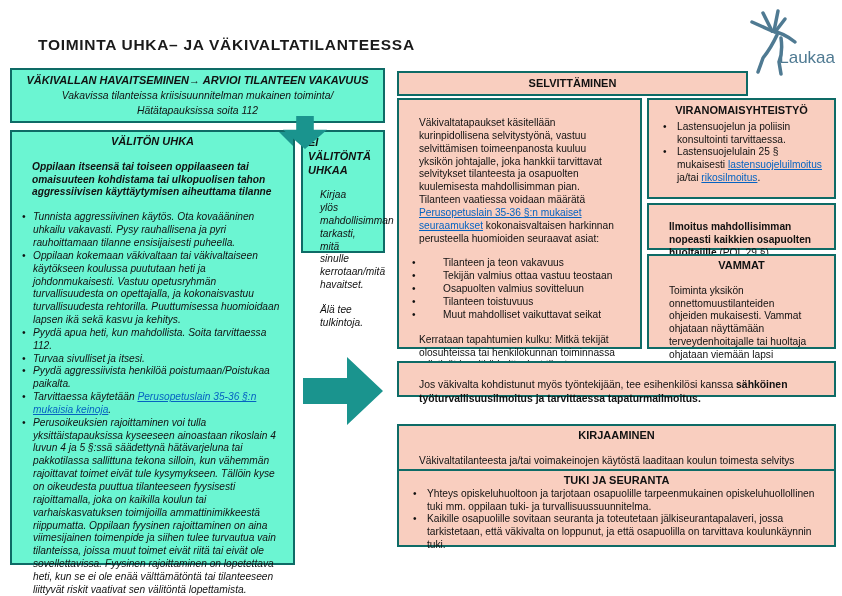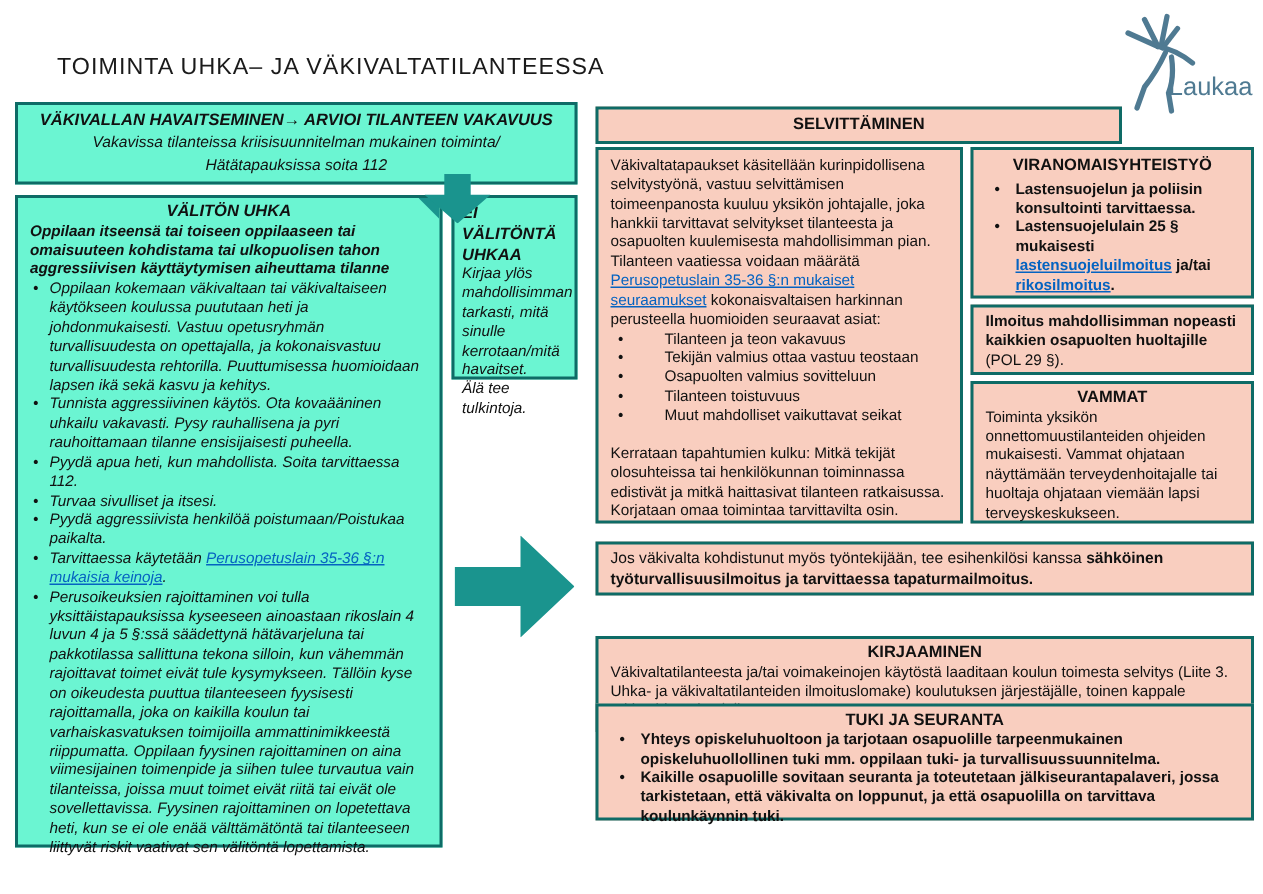--- a/index.html
+++ b/index.html
@@ -11,53 +11,53 @@
     --logo-slate:#4F7A92;
     --text:#111111;
   }
   html,body{margin:0;padding:0;background:#ffffff;}
   .canvas{
     position:relative;width:842px;height:596px;background:#ffffff;overflow:hidden;
     font-family:"Liberation Sans",sans-serif;color:var(--text);
   }
   .page-title{
     position:absolute;left:38px;top:36px;margin:0;
-    font-size:15.5px;font-weight:400;letter-spacing:.7px;color:#1a1a1a;white-space:nowrap;
+    font-size:15.5px;font-weight:700;letter-spacing:.7px;color:#1a1a1a;white-space:nowrap;
   }
   
   .logo{position:absolute;left:722px;top:6px;width:115px;height:70px;}
   .logo svg{position:absolute;left:0;top:0;}
   .logo-text{position:absolute;right:2px;bottom:8px;font-size:17px;color:var(--logo-slate);}
   
   .box{position:absolute;border:2px solid var(--border-dark);box-sizing:border-box;}
   .teal{background:var(--teal-fill);font-style:italic;}
   .salmon{background:var(--salmon-fill);}
   .b-title{font-weight:bold;font-size:11px;text-align:center;line-height:1.25;}
   .b-title.left{text-align:left;}
   .small{font-size:10.2px;line-height:1.26;}
   .bold{font-weight:bold;}
-  p{margin:0;}
+  p{margin:12px;}
   
   .havaitseminen{left:10px;top:68px;width:375px;height:55px;padding:4px 6px;text-align:center;}
   .havaitseminen .line{font-size:10.4px;line-height:1.45;}
   
   .valiton{left:10px;top:130px;width:285px;height:435px;padding:3px 8px 4px 8px;}
   .ei-valiton{left:301px;top:130px;width:84px;height:123px;padding:4px 5px;}
   
   .fold{position:absolute;width:14px;height:14px;background:var(--arrow-teal);}
   .fold-tr{top:0;right:0;clip-path:polygon(0 0,100% 0,100% 100%);}
   .fold-tl{top:0;left:0;clip-path:polygon(0 0,100% 0,0 100%);}
   
   ul{margin:0;padding:0;list-style:none;}
   .bullets li{position:relative;font-size:10.2px;line-height:1.26;}
   .bullets.tight li{padding-left:13px;}
   .bullets.tight li::before{content:"\2022";position:absolute;left:2px;}
   .bullets.wide li{padding-left:36px;}
   .bullets.wide li::before{content:"\2022";position:absolute;left:5px;}
-  .bullets.mid li{padding-left:20px;font-weight:bold;}
+  .bullets.mid li{padding-left:20px;}
   .bullets.mid li::before{content:"\2022";position:absolute;left:6px;}
   .link{color:var(--link-blue);text-decoration:underline;cursor:pointer;}
   .b{font-weight:bold;}
   
   .arrow-down{position:absolute;left:283px;top:116px;width:44px;height:33px;background:var(--arrow-teal);
     clip-path:polygon(30% 0,70% 0,70% 42%,100% 42%,50% 100%,0 42%,30% 42%);z-index:5;}
   .arrow-right{position:absolute;left:303px;top:357px;width:80px;height:68px;background:var(--arrow-teal);
     clip-path:polygon(0 31%,55% 31%,55% 0,100% 50%,55% 100%,55% 69%,0 69%);z-index:5;}
   
   .selv-header{left:397px;top:71px;width:351px;height:25px;display:flex;align-items:center;justify-content:center;}
@@ -99,22 +99,22 @@
     <div class="line">Hätätapauksissa soita 112</div>
   </div>
 
   <div class="arrow-down"></div>
 
   <div class="box teal valiton">
     <div class="fold fold-tr"></div>
     <div class="b-title">VÄLITÖN UHKA</div>
     <p class="small bold">Oppilaan itseensä tai toiseen oppilaaseen tai omaisuuteen kohdistama tai ulkopuolisen tahon aggressiivisen käyttäytymisen aiheuttama tilanne</p>
     <ul class="bullets tight">
+        <li>Tunnista aggressiivinen käytös. Ota kovaääninen uhkailu vakavasti. Pysy rauhallisena ja pyri rauhoittamaan tilanne ensisijaisesti puheella.</li>
         <li>Oppilaan kokemaan väkivaltaan tai väkivaltaiseen käytökseen koulussa puututaan heti ja johdonmukaisesti. Vastuu opetusryhmän turvallisuudesta on opettajalla, ja kokonaisvastuu turvallisuudesta rehtorilla. Puuttumisessa huomioidaan lapsen ikä sekä kasvu ja kehitys.</li>
-        <li>Tunnista aggressiivinen käytös. Ota kovaääninen uhkailu vakavasti. Pysy rauhallisena ja pyri rauhoittamaan tilanne ensisijaisesti puheella.</li>
         <li>Pyydä apua heti, kun mahdollista. Soita tarvittaessa 112.</li>
         <li>Turvaa sivulliset ja itsesi.</li>
         <li>Pyydä aggressiivista henkilöä poistumaan/Poistukaa paikalta.</li>
         <li><span>Tarvittaessa käytetään </span><span class="link">Perusopetuslain 35-36 §:n mukaisia keinoja</span><span>.</span></li>
         <li>Perusoikeuksien rajoittaminen voi tulla yksittäistapauksissa kyseeseen ainoastaan rikoslain 4 luvun 4 ja 5 §:ssä säädettynä hätävarjeluna tai pakkotilassa sallittuna tekona silloin, kun vähemmän rajoittavat toimet eivät tule kysymykseen. Tällöin kyse on oikeudesta puuttua tilanteeseen fyysisesti rajoittamalla, joka on kaikilla koulun tai varhaiskasvatuksen toimijoilla ammattinimikkeestä riippumatta. Oppilaan fyysinen rajoittaminen on aina viimesijainen toimenpide ja siihen tulee turvautua vain tilanteissa, joissa muut toimet eivät riitä tai eivät ole sovellettavissa. Fyysinen rajoittaminen on lopetettava heti, kun se ei ole enää välttämätöntä tai tilanteeseen liittyvät riskit vaativat sen välitöntä lopettamista.</li>
       </ul>
   </div>
 
   <div class="box teal ei-valiton">
     <div class="fold fold-tl"></div>

